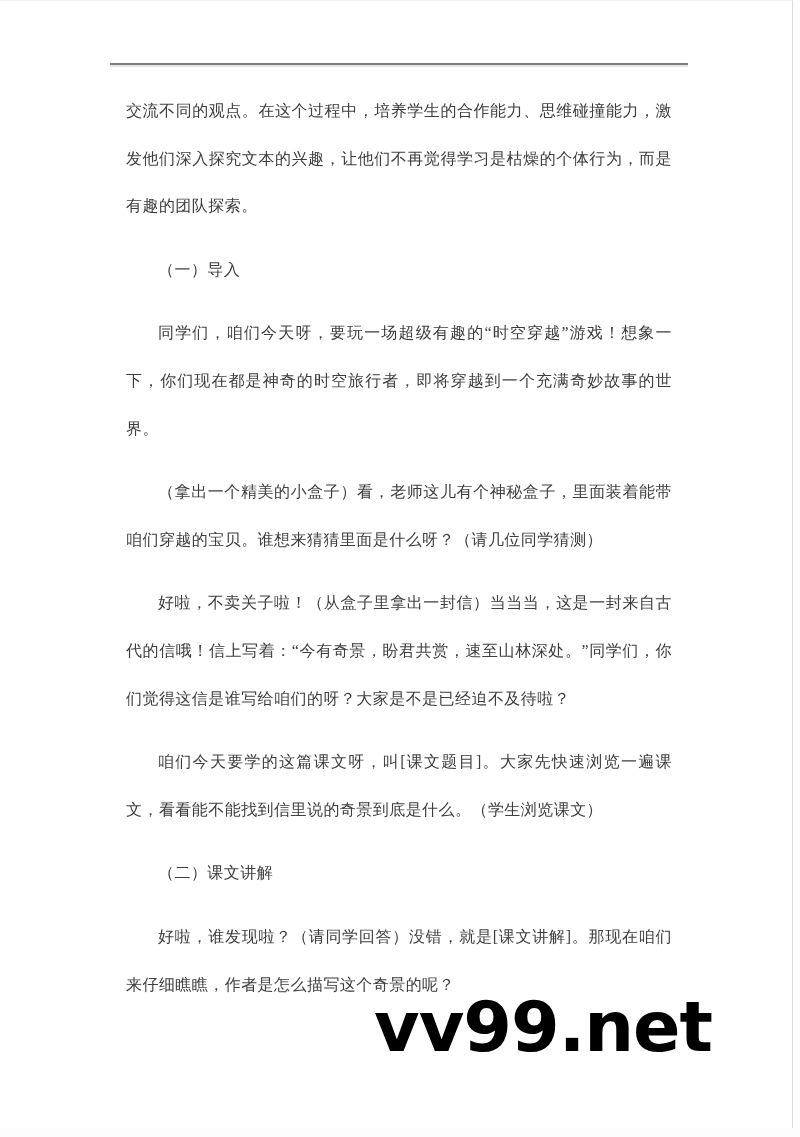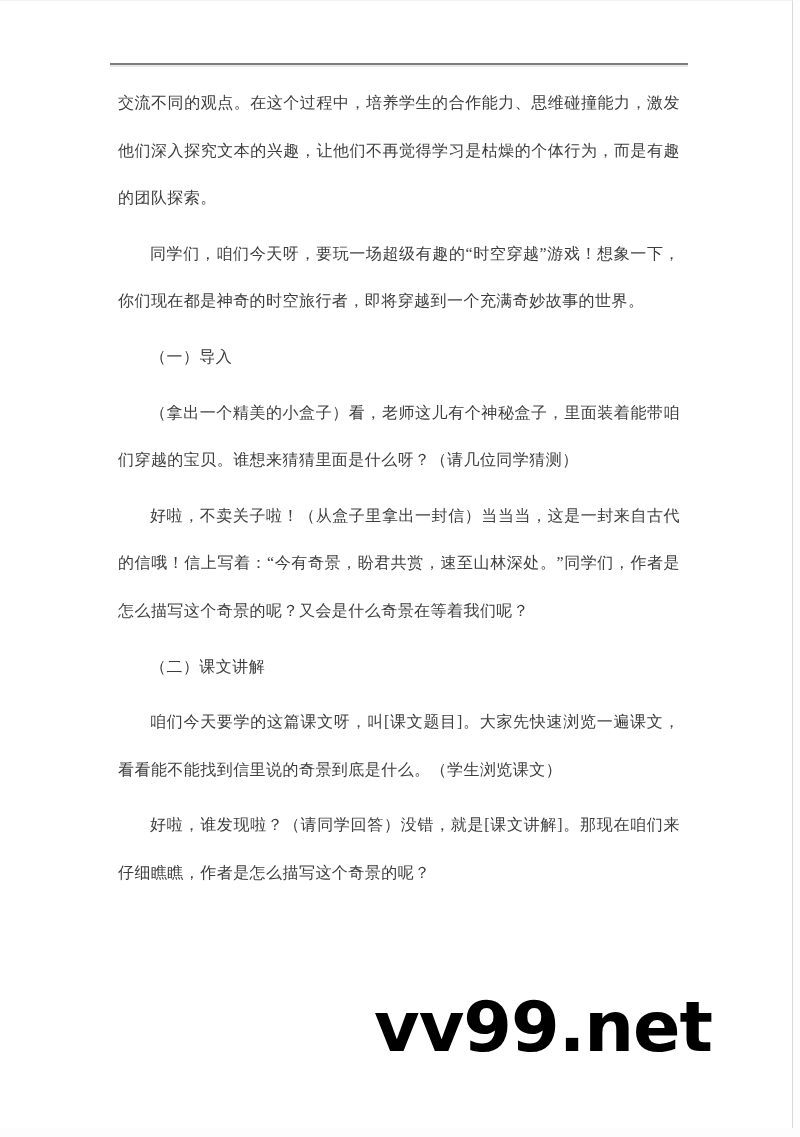--- a/index.html
+++ b/index.html
@@ -53,21 +53,21 @@
     left: 110px;
     top: 71px;
     width: 578px;
     z-index: 2;
     color: #3d3d3d;
     font-size: 16px;
     line-height: 47.6px;
     letter-spacing: 0.45px;
   }
   .content p {
-    margin: 8px;
+    margin: 16px;
     padding: 0;
     text-align: justify;
     text-indent: 2em;
   }
   .content p.no-indent {
     text-indent: 0;
   }
 </style>
 </head>
 <body>
@@ -75,22 +75,22 @@
 <div class="viewport">
 
   <div class="doc-page"></div>
 
   <div class="header-rule"></div>
 
   <div class="watermark">vv99.net</div>
 
   <div class="content">
     <p class="no-indent">交流不同的观点。在这个过程中，培养学生的合作能力、思维碰撞能力，激发他们深入探究文本的兴趣，让他们不再觉得学习是枯燥的个体行为，而是有趣的团队探索。</p>
+    <p>（一）导入</p>
     <p>同学们，咱们今天呀，要玩一场超级有趣的“时空穿越”游戏！想象一下，你们现在都是神奇的时空旅行者，即将穿越到一个充满奇妙故事的世界。</p>
-    <p>（一）导入</p>
     <p>（拿出一个精美的小盒子）看，老师这儿有个神秘盒子，里面装着能带咱们穿越的宝贝。谁想来猜猜里面是什么呀？（请几位同学猜测）</p>
-    <p>好啦，不卖关子啦！（从盒子里拿出一封信）当当当，这是一封来自古代的信哦！信上写着：“今有奇景，盼君共赏，速至山林深处。”同学们，作者是怎么描写这个奇景的呢？又会是什么奇景在等着我们呢？</p>
+    <p>好啦，不卖关子啦！（从盒子里拿出一封信）当当当，这是一封来自古代的信哦！信上写着：“今有奇景，盼君共赏，速至山林深处。”同学们，你们觉得这信是谁写给咱们的呀？大家是不是已经迫不及待啦？</p>
+    <p>咱们今天要学的这篇课文呀，叫[课文题目]。大家先快速浏览一遍课文，看看能不能找到信里说的奇景到底是什么。（学生浏览课文）</p>
     <p>（二）课文讲解</p>
-    <p>咱们今天要学的这篇课文呀，叫[课文题目]。大家先快速浏览一遍课文，看看能不能找到信里说的奇景到底是什么。（学生浏览课文）</p>
     <p>好啦，谁发现啦？（请同学回答）没错，就是[课文讲解]。那现在咱们来仔细瞧瞧，作者是怎么描写这个奇景的呢？</p>
   </div>
 
 </div>
 
 </body></html>

